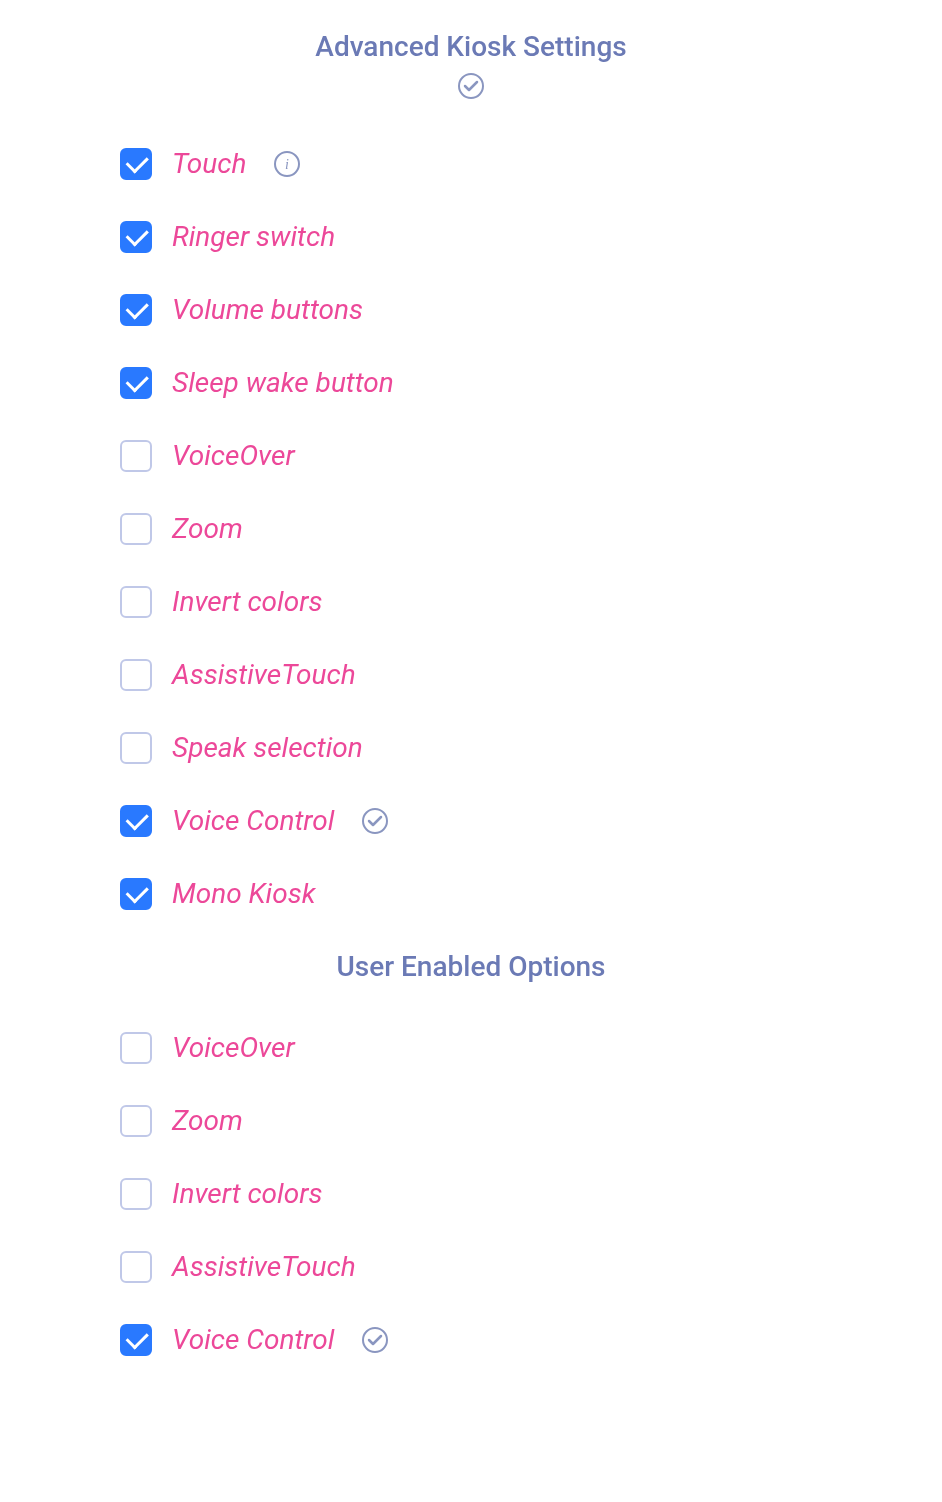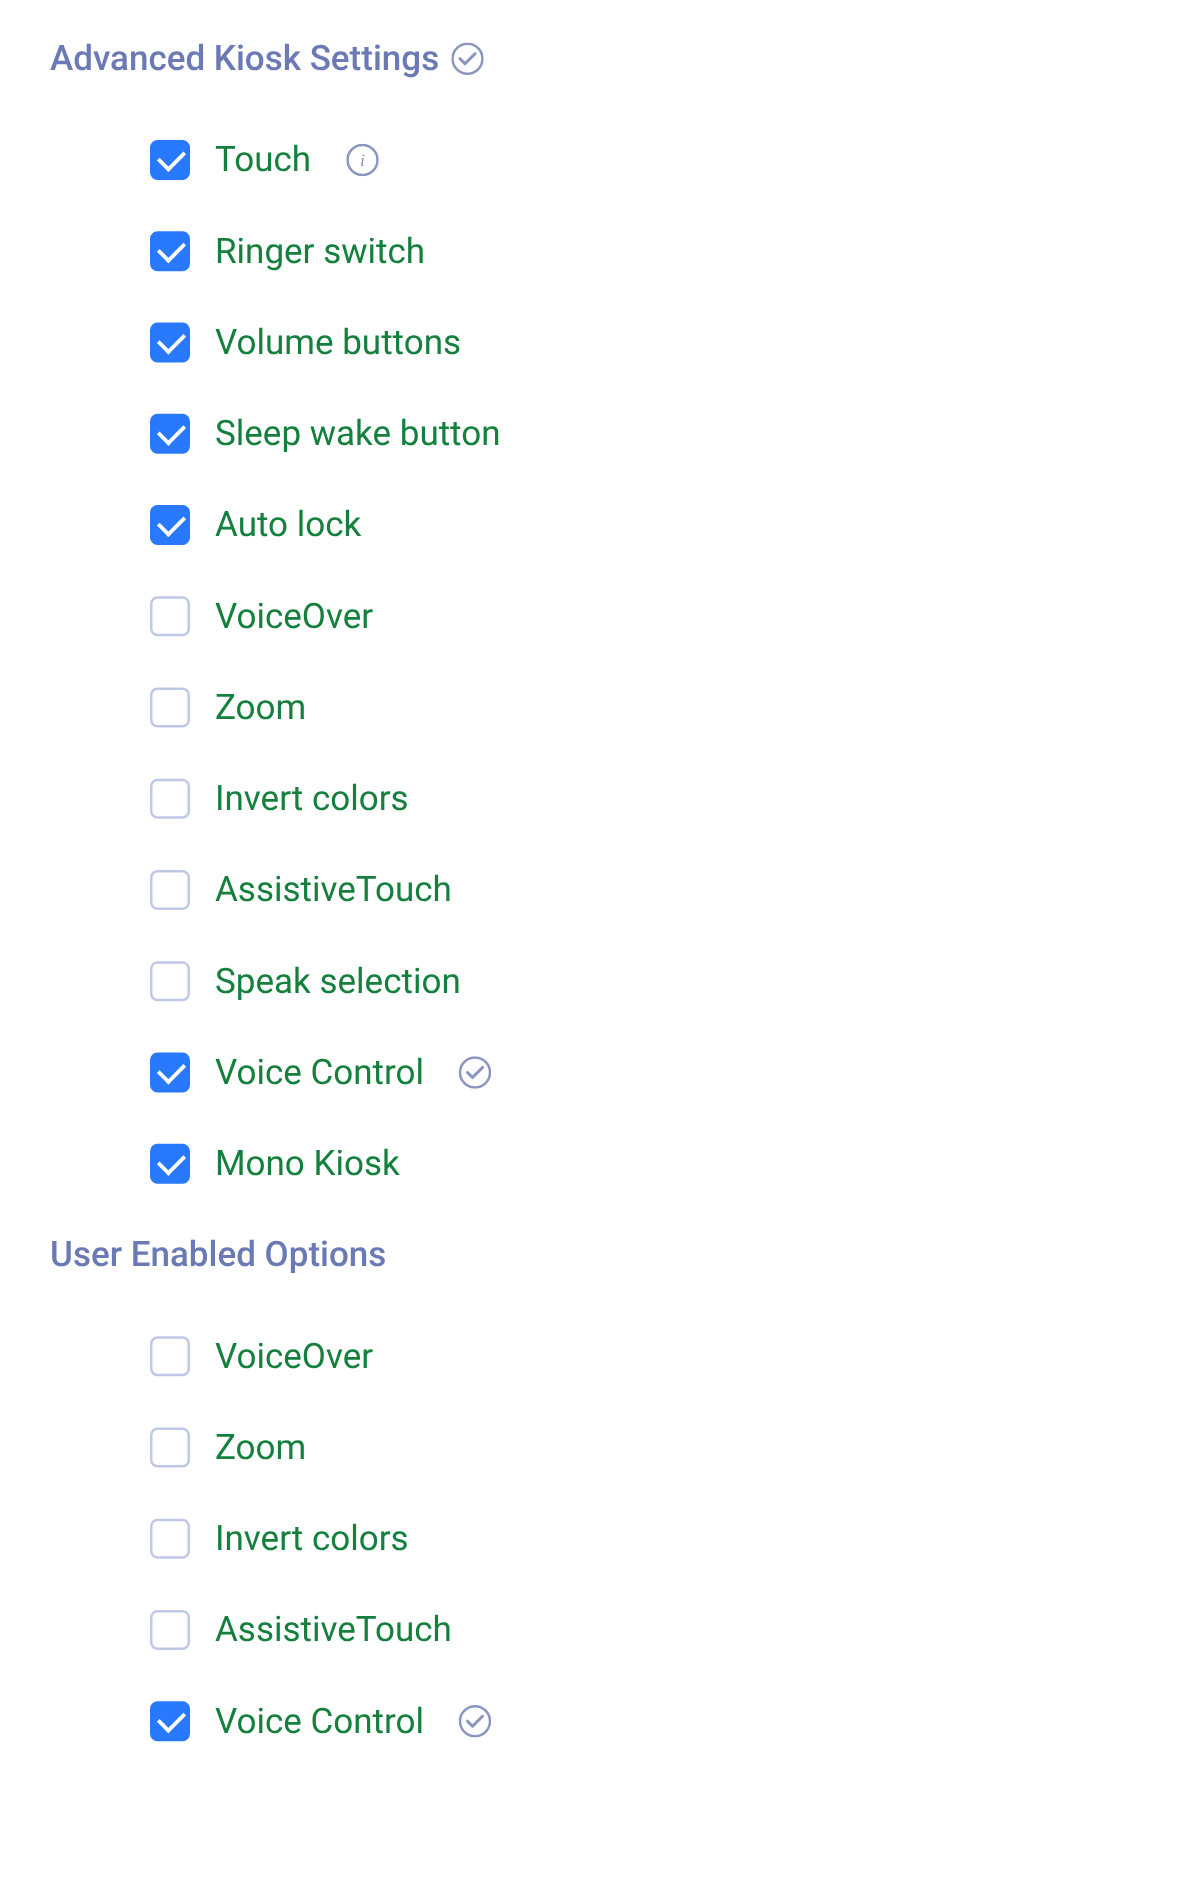--- a/index.html
+++ b/index.html
@@ -18,20 +18,21 @@
     }
 
     .section-header {
       font-size: 28px;
       font-weight: 500;
       color: #6b7ab5;
       margin-bottom: 28px;
       display: flex;
       align-items: center;
       gap: 10px;
+      flex-direction: column;
     }
 
     .check-icon {
       display: inline-flex;
       align-items: center;
       justify-content: center;
       width: 26px;
       height: 26px;
       color: #8a96c0;
     }
@@ -77,21 +78,22 @@
       width: 10px;
       height: 17px;
       border: 3px solid white;
       border-top: none;
       border-left: none;
       transform: rotate(45deg) translate(-1px, -2px);
     }
 
     .item-label {
       font-size: 28px;
-      color: #15803d;
+      color: #ec4899;
+      font-style: italic;
     }
 
     .item-suffix {
       display: inline-flex;
       align-items: center;
       margin-left: 8px;
     }
 
     .section-gap {
       margin-top: 20px;
@@ -134,24 +136,20 @@
     <div class="checkbox-item">
       <div class="checkbox checked"></div>
       <span class="item-label">Volume buttons</span>
     </div>
 
     <div class="checkbox-item">
       <div class="checkbox checked"></div>
       <span class="item-label">Sleep wake button</span>
     </div>
 
-    <div class="checkbox-item">
-      <div class="checkbox checked"></div>
-      <span class="item-label">Auto lock</span>
-    </div>
 
     <div class="checkbox-item">
       <div class="checkbox"></div>
       <span class="item-label">VoiceOver</span>
     </div>
 
     <div class="checkbox-item">
       <div class="checkbox"></div>
       <span class="item-label">Zoom</span>
     </div>

